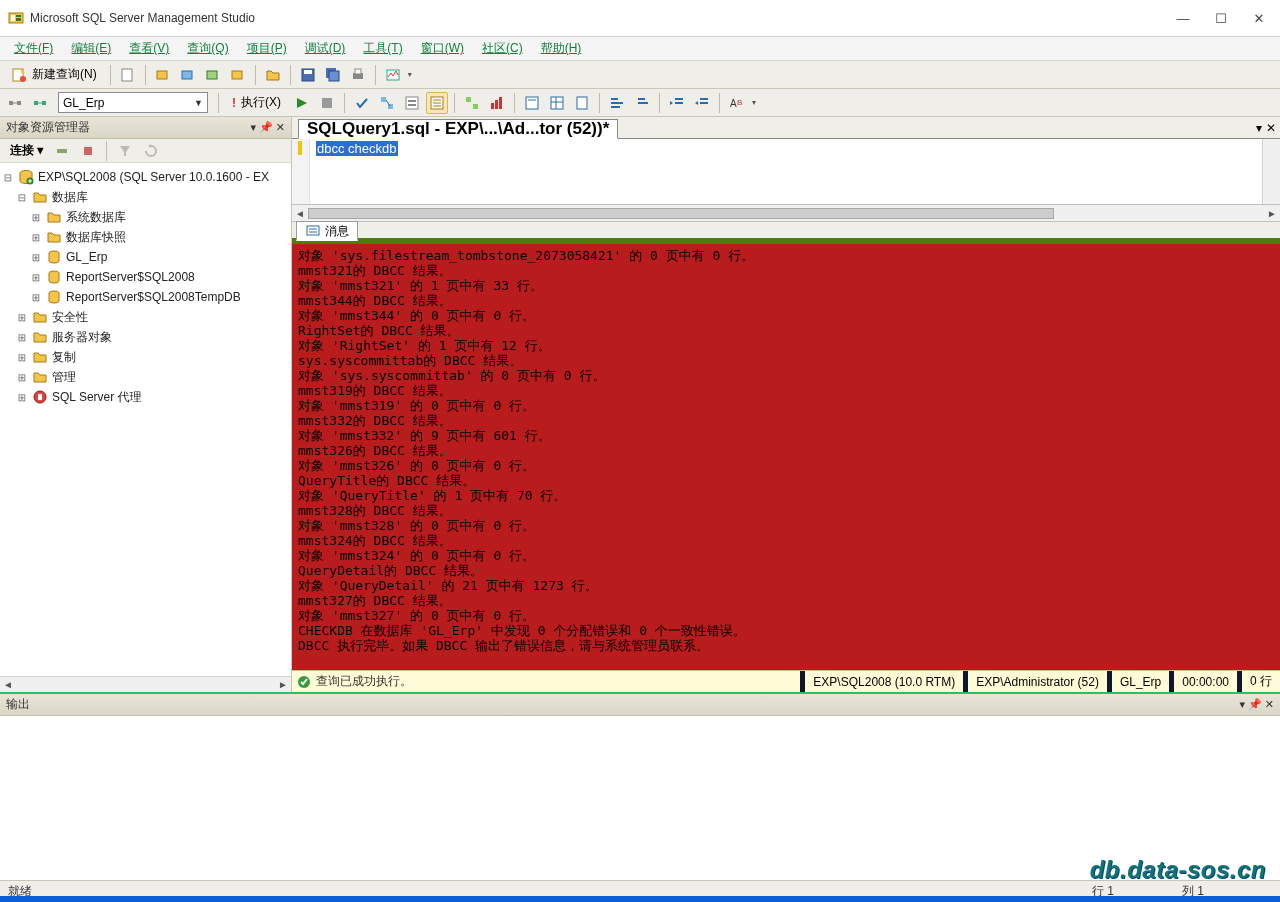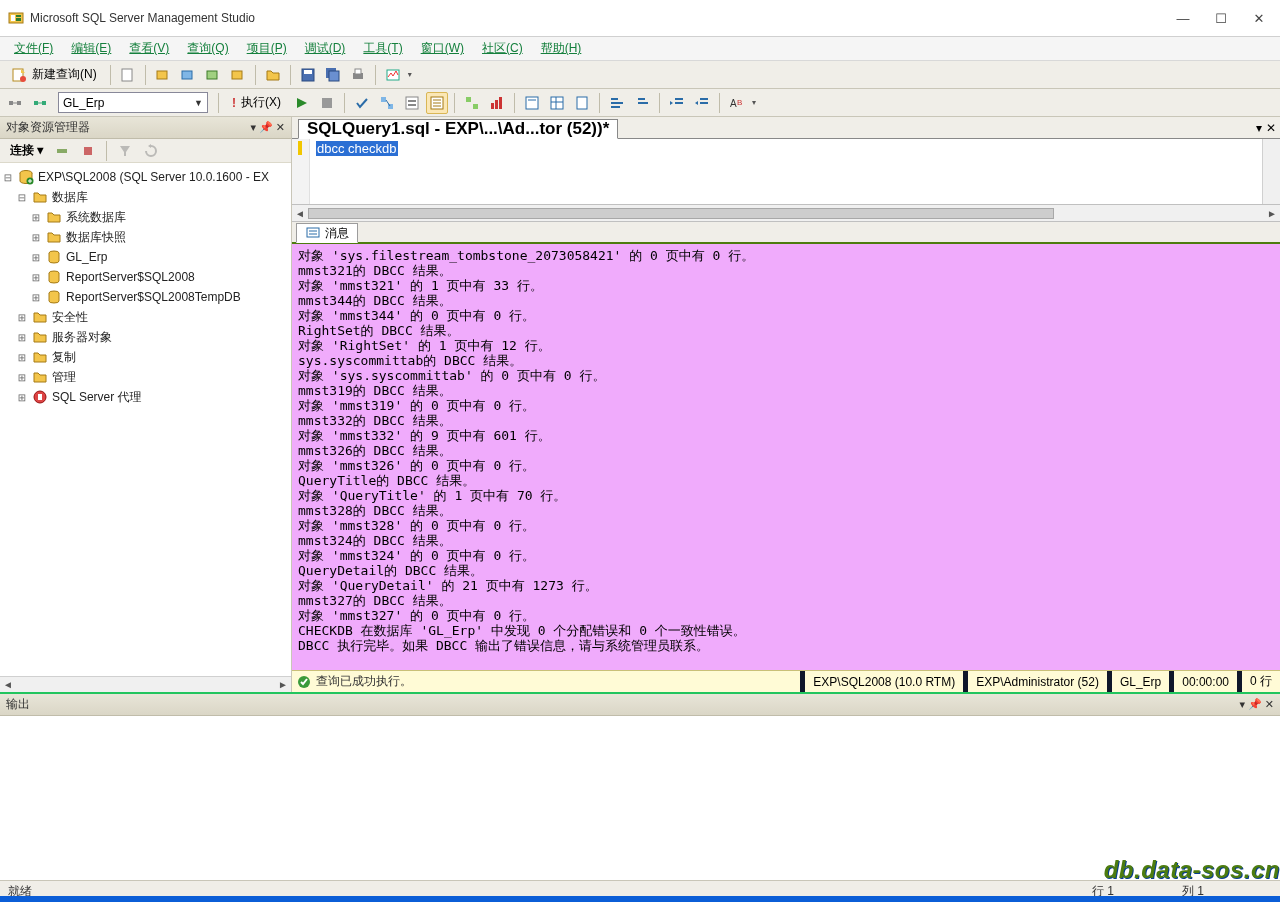--- a/index.html
+++ b/index.html
@@ -48,38 +48,38 @@
 .editor .gutter { width: 18px; background: #f3f3f3; border-right: 1px solid #e0e0e0; }
 .editor .gutter .mark { width: 4px; height: 14px; background: #f2c700; margin: 2px 0 0 6px; }
 .editor .code { padding: 2px 6px; font-family: Consolas, monospace; font-size: 13px; }
 .editor .code .sel { background: #2b6fd4; color: #fff; padding: 0 1px; }
 .editor .vscroll { width: 18px; background: #f0f0f0; margin-left: auto; border-left: 1px solid #d0d0d0; }
 .editor-hscroll { height: 17px; background: #f0f0f0; border-bottom: 1px solid #c0c0c0; display: flex; }
 .editor-hscroll .arrow { width: 16px; text-align: center; color: #555; font-size: 10px; line-height: 17px; }
 .editor-hscroll .track { flex: 1; position: relative; }
 .editor-hscroll .thumb { position: absolute; left: 0; width: 78%; height: 11px; top: 3px; background: #cdcdcd; border: 1px solid #a8a8a8; }
 
-.msg-tab-row { height: 22px; background: #f0eee8; display: flex; align-items: center; padding-left: 4px; border-bottom: 2px solid #4d7c0f; }
+.msg-tab-row { height: 22px; background: #f0eee8; display: flex; align-items: center; padding-left: 4px; border-bottom: 6px solid #4d7c0f; }
 .msg-tab { background: #fff; border: 1px solid #9c9c9c; border-bottom: 1px solid #fff; padding: 1px 8px; display: flex; align-items: center; gap: 4px; height: 20px; position: relative; top: 1px; }
-.msg-body { flex: 1; background: #f0abfc; overflow: auto; padding: 4px 6px; font-family: "SimSun", Consolas, monospace; font-size: 13px; color: #000; line-height: 15px; white-space: pre; }
+.msg-body { flex: 1; background: #b91c1c; overflow: auto; padding: 4px 6px; font-family: "SimSun", Consolas, monospace; font-size: 13px; color: #000; line-height: 15px; white-space: pre; }
 
 .status-query { height: 22px; background: #fffbd6; border-top: 1px solid #c9c078; display: flex; align-items: center; font-size: 12px; }
 .status-query .ok { width: 16px; height: 16px; margin: 0 4px; display:inline-flex; align-items:center; justify-content:center;}
 .status-query .msg { flex: 1; color: #333; }
 .status-query .cell { padding: 0 8px; border-left: 5px solid #0f172a; height: 100%; display: flex; align-items: center; }
 
 .output-panel { height: 188px; border-top: 2px solid #22c55e; display: flex; flex-direction: column; }
 .output-panel .panel-title { background: linear-gradient(#e8e5d8,#dad6c6); }
 .output-body { flex: 1; background: #fff; }
 
 .statusbar { height: 22px; background: #f0eee8; border-top: 1px solid #c9c6b8; display: flex; align-items: center; padding: 0 8px; font-size: 12px; color: #333; }
 .statusbar .sp { flex: 1; }
 .statusbar .cell { width: 90px; }
 
-.watermark { position: fixed; right: 0; bottom: 18px; font-family: Arial, sans-serif; font-weight: bold; font-style: italic; font-size: 24px; color: #4d7c0f; text-shadow: 1px 1px 0 #083e8f; pointer-events: none; letter-spacing: 0.5px; }
+.watermark { position: fixed; right: 14px; bottom: 18px; font-family: Arial, sans-serif; font-weight: bold; font-style: italic; font-size: 24px; color: #0f766e; text-shadow: 1px 1px 0 #083e8f; pointer-events: none; letter-spacing: 0.5px; }
 .bluebar { position: fixed; left: 0; right: 0; bottom: 0; height: 6px; background: #0b5ed7; }
 
 svg { display: block; }
 </style>
 </head>
 <body>
 
 <div class="titlebar">
   <span class="icon">
     <svg width="16" height="16">

